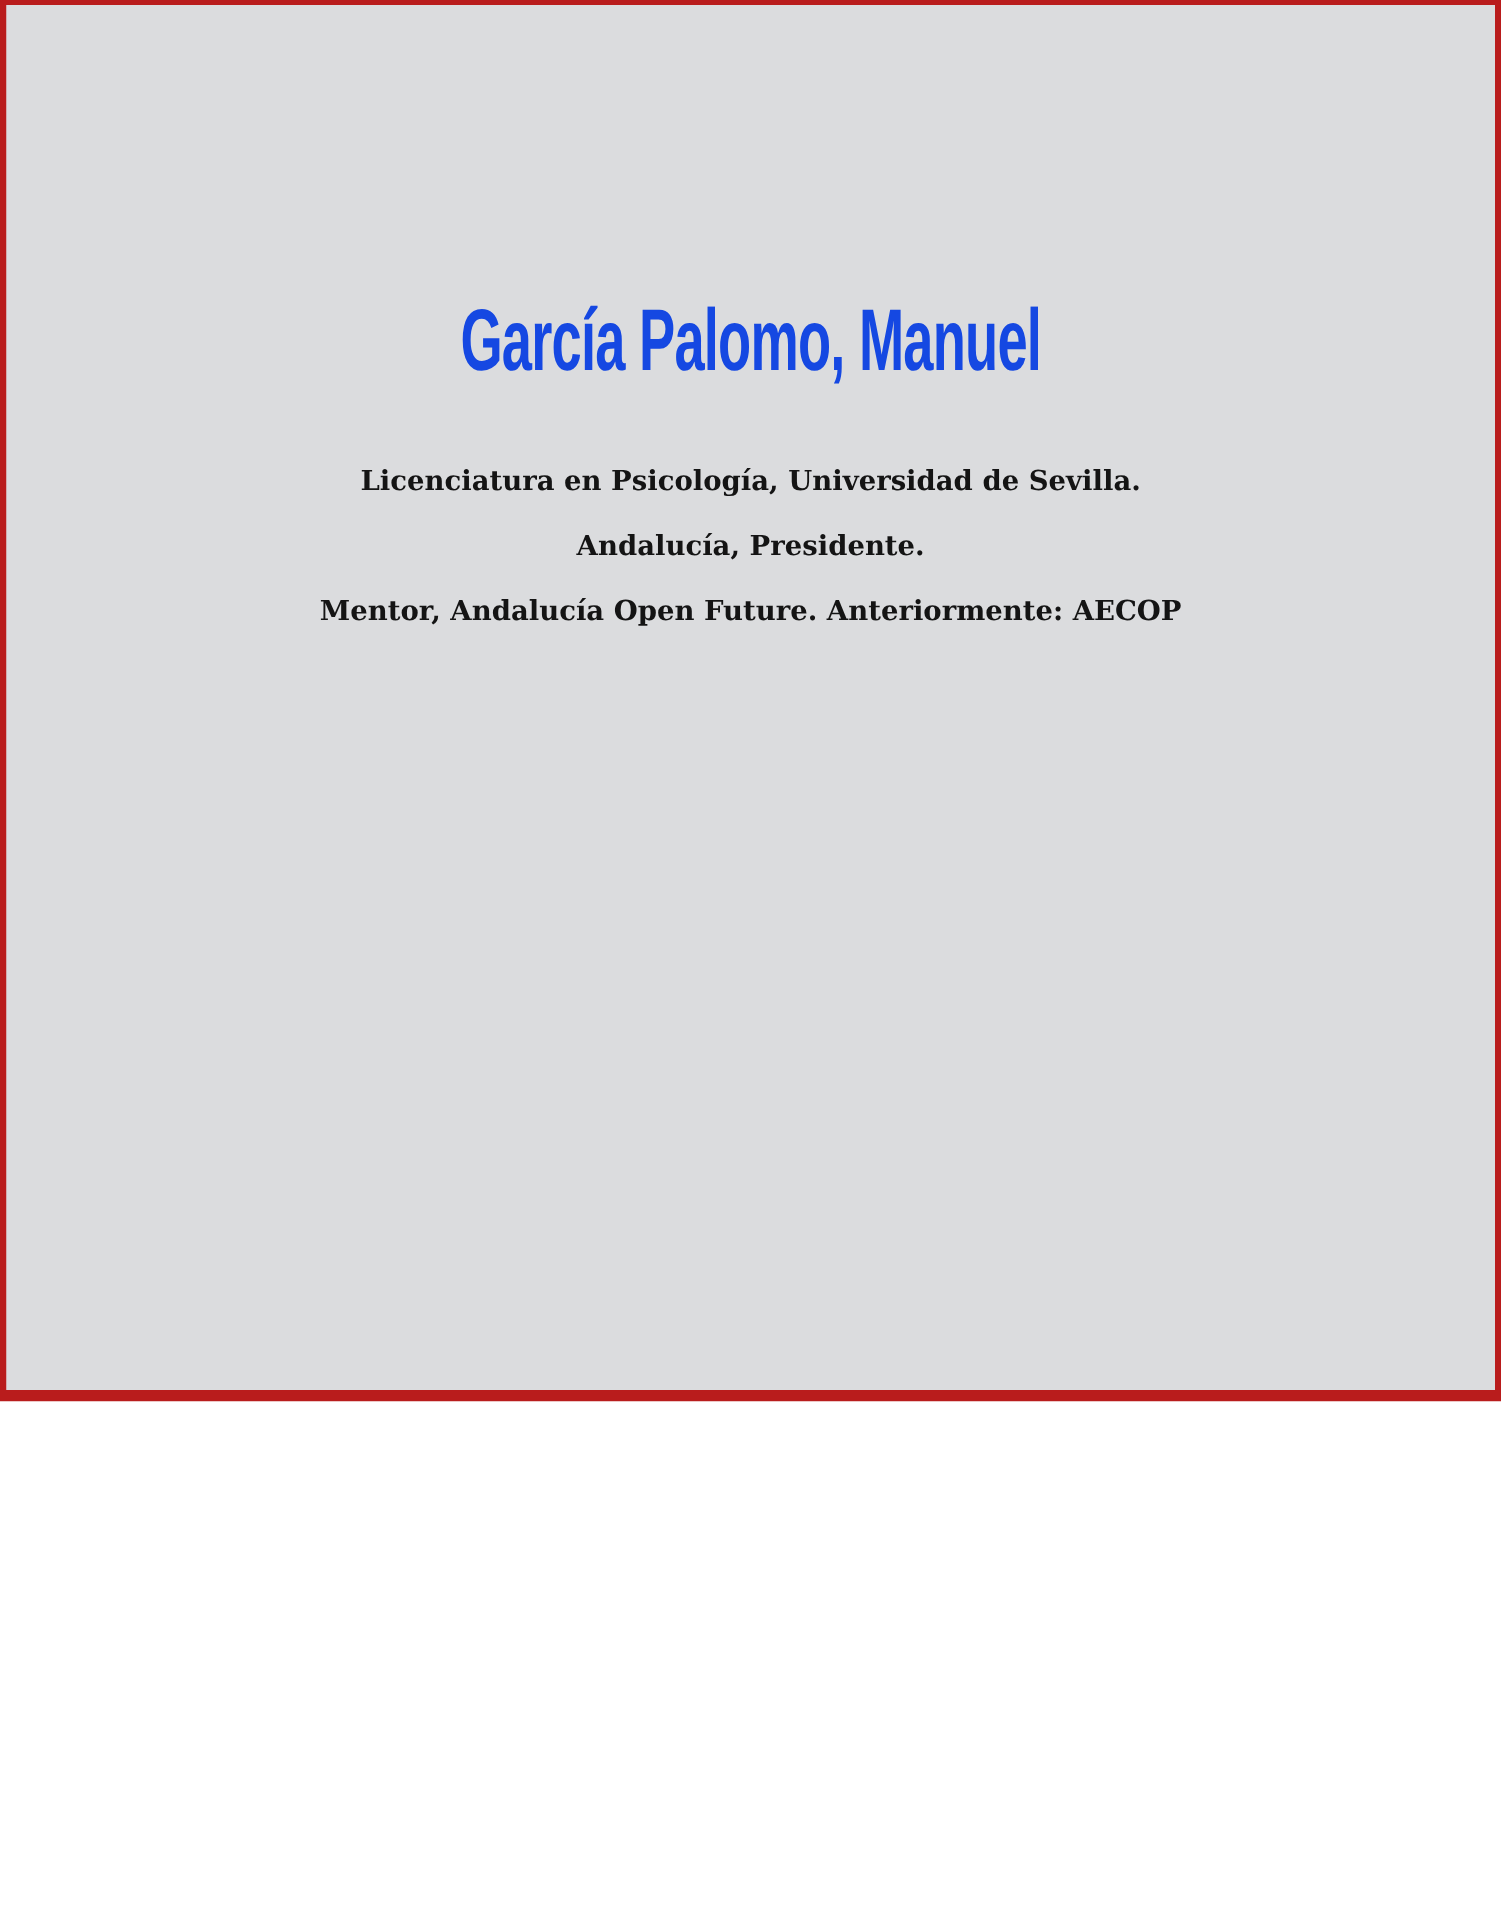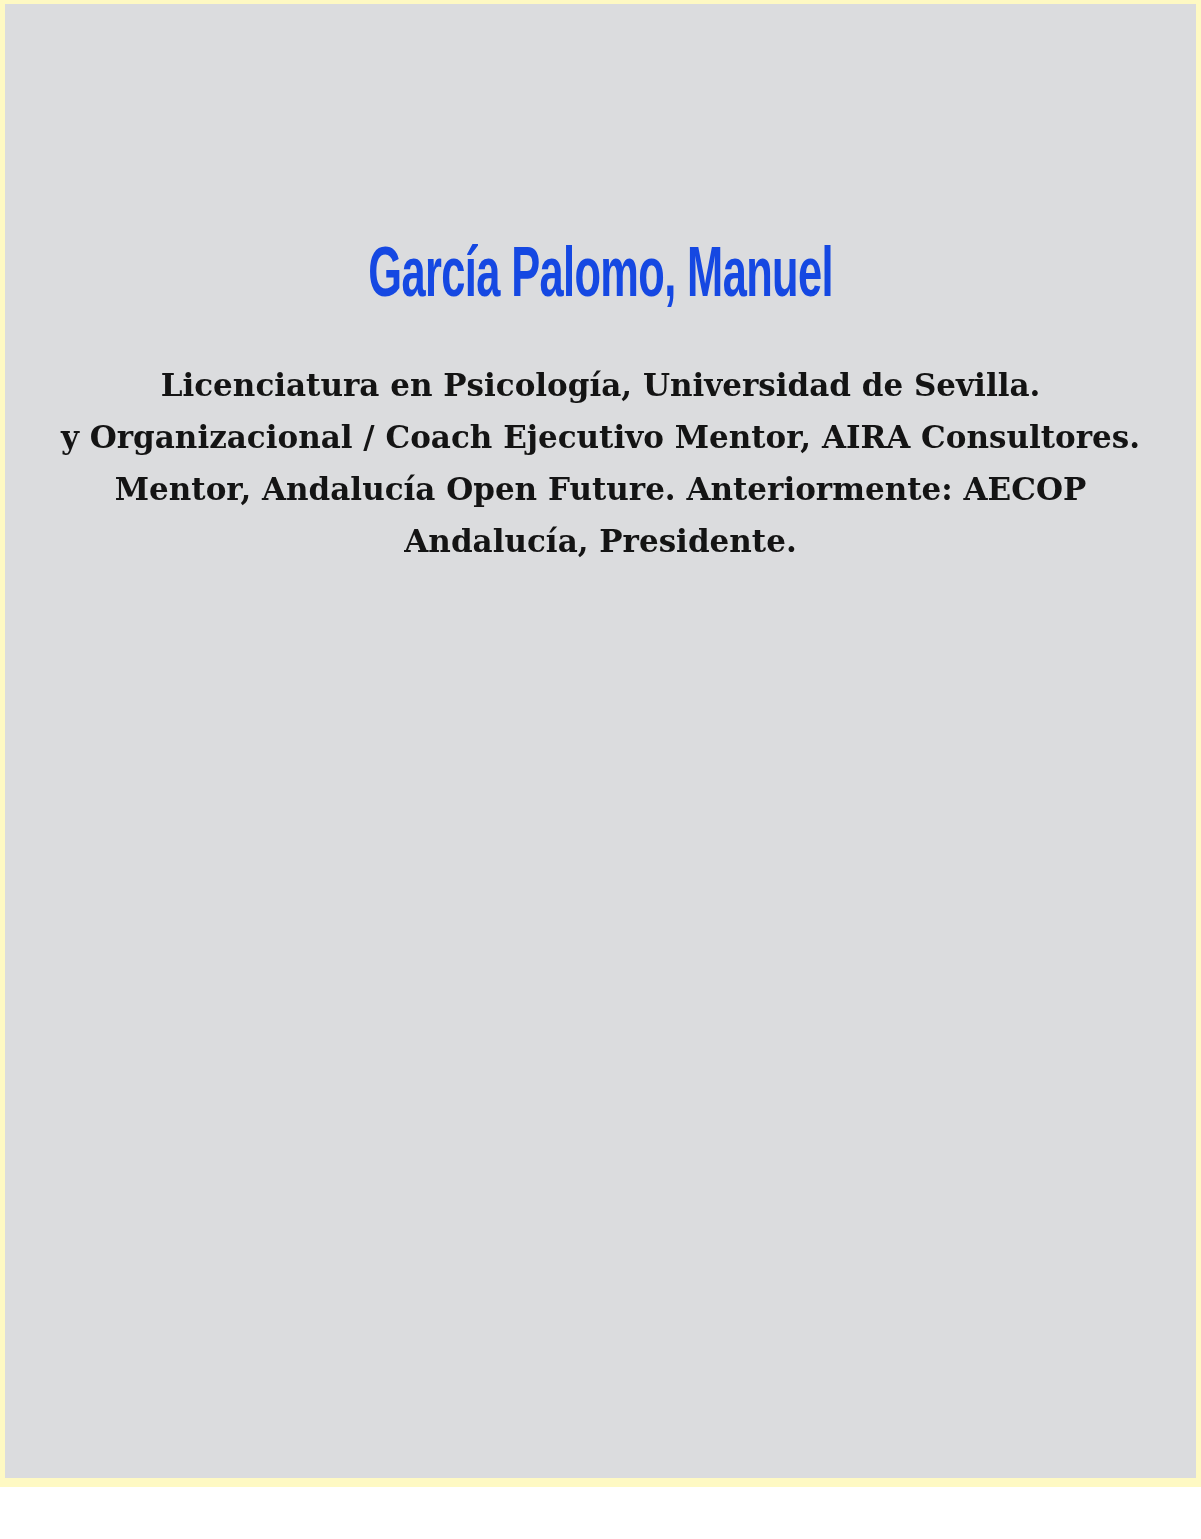--- a/index.html
+++ b/index.html
@@ -12,22 +12,22 @@
     padding:0;
     width:1201px;
     height:1539px;
     background:#ffffff;
     overflow:hidden;
     font-family:"Liberation Sans", sans-serif;
   }
   .page{
     position:relative;
     width:1201px;
-    height:1487px;
-    background:#fef9c3;
+    height:1121px;
+    background:#b91c1c;
   }
   .content-area{
     position:absolute;
     top:4px;
     left:5px;
     right:5px;
     bottom:9px;
     background:var(--bg);
   }
   .title-wrap{
@@ -45,40 +45,39 @@
     letter-spacing:-1px;
     color:var(--accent);
     transform:scaleX(0.62);
     transform-origin:50% 50%;
   }
   .bio{
     margin-top:46px;
     text-align:center;
     font-family:"DejaVu Serif", serif;
     font-weight:700;
-    font-size:31px;
+    font-size:22px;
     line-height:52px;
     color:var(--text);
   }
   .bio-line{
     display:block;
     white-space:nowrap;
   }
 </style>
 </head>
 <body>
 
 <div class="page">
   <div class="content-area">
 
     <div class="title-wrap">
       <h1 class="page-title">García Palomo, Manuel</h1>
     </div>
 
     <div class="bio">
       <span class="bio-line">Licenciatura en Psicología, Universidad de Sevilla.</span>
-      <span class="bio-line">y Organizacional / Coach Ejecutivo Mentor, AIRA Consultores.</span>
+      <span class="bio-line">Andalucía, Presidente.</span>
       <span class="bio-line">Mentor, Andalucía Open Future. Anteriormente: AECOP</span>
-      <span class="bio-line">Andalucía, Presidente.</span>
     </div>
 
   </div>
 </div>
 
 </body></html>

